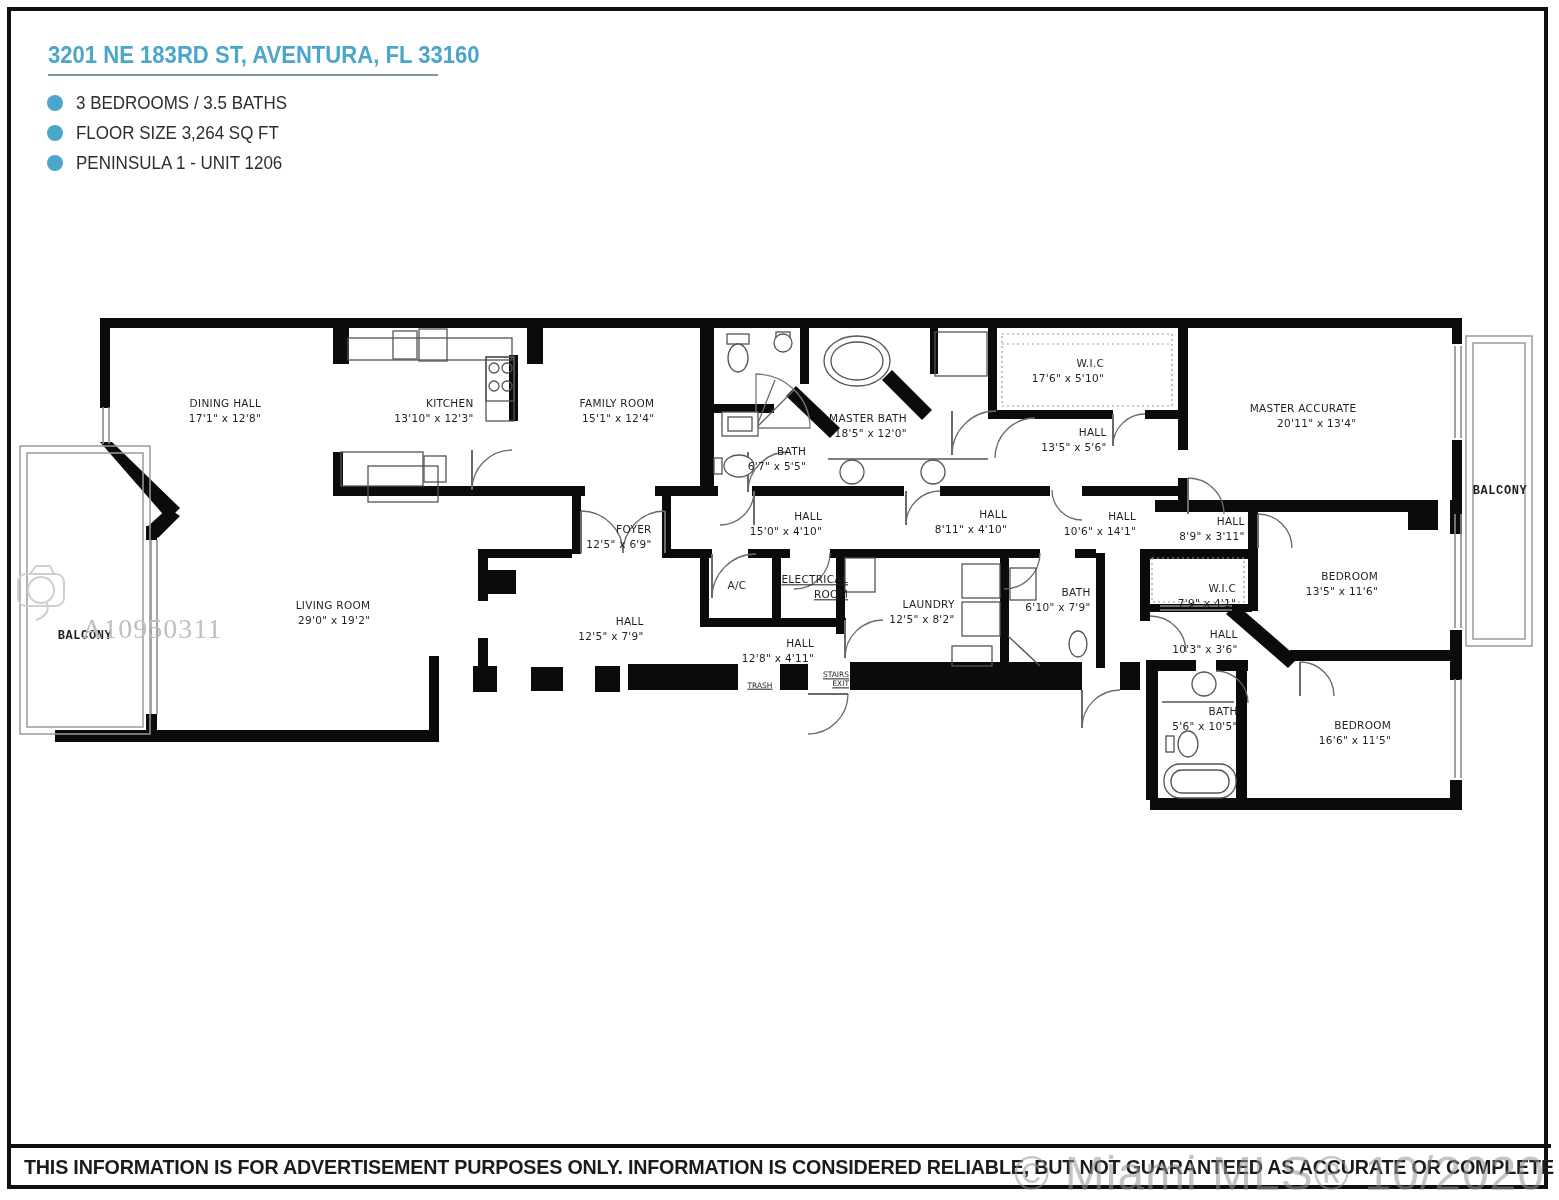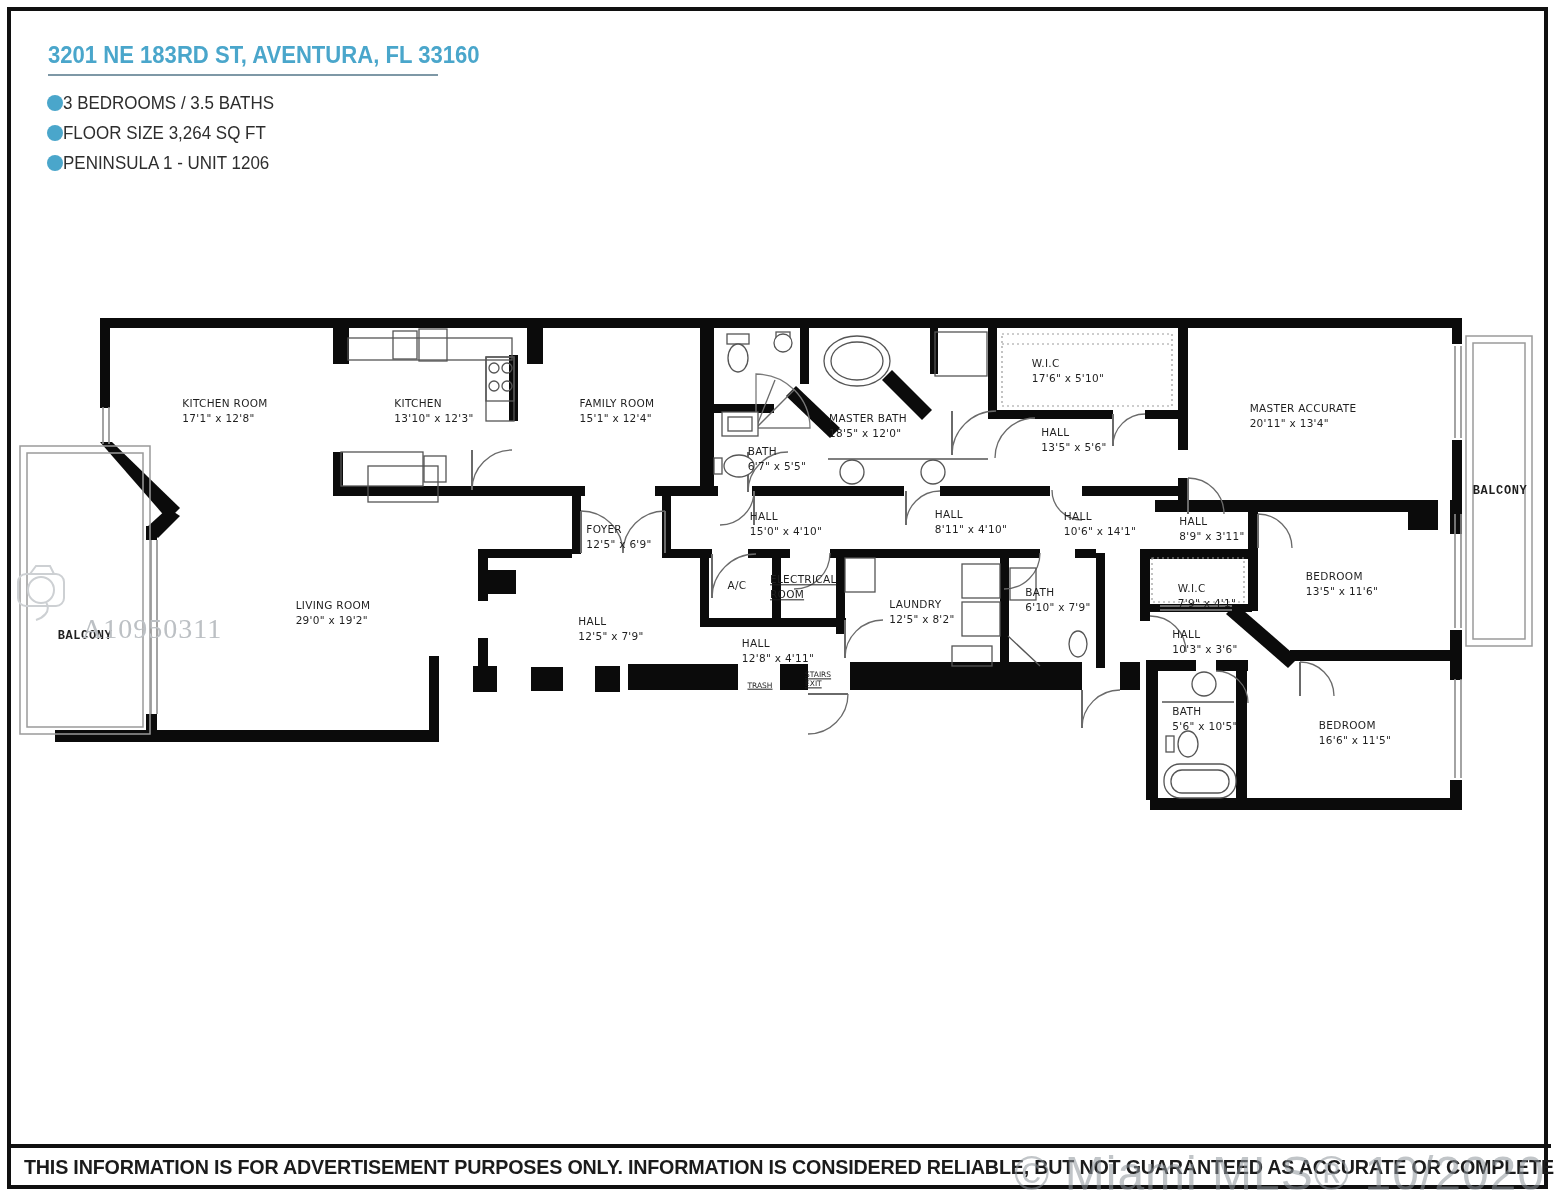--- a/index.html
+++ b/index.html
@@ -6,28 +6,28 @@
   body{width:1559px;height:1200px;position:relative;background:#ffffff;
        font-family:"DejaVu Sans",sans-serif;overflow:hidden;}
   .page-border{position:absolute;left:7px;top:7px;width:1541px;height:1182px;
        border:4px solid #101010;box-sizing:border-box;pointer-events:none;}
   
   .title{position:absolute;left:48px;top:42px;font-family:"Liberation Sans",sans-serif;
        font-weight:bold;font-size:23px;color:#4aa6cb;white-space:nowrap;
        transform:scaleX(.96);transform-origin:left;}
   .title-rule{position:absolute;left:48px;top:74px;width:390px;height:2px;background:#7e98a6;}
   .bullets{position:absolute;left:47px;top:88px;}
-  .bullet{display:flex;align-items:center;height:30px;}
+  .bullet{display:flex;align-items:center;height:30px;gap:13px;}
   .dot{width:16px;height:16px;border-radius:50%;background:#4aa6cb;flex:0 0 auto;}
   .btxt{font-family:"Liberation Sans",sans-serif;font-size:17.5px;color:#2d2d2d;
        white-space:nowrap;transform:scaleX(.97);transform-origin:left;}
   
   .plan{position:absolute;left:0;top:0;width:1559px;height:1200px;}
   .plan svg{position:absolute;left:0;top:0;}
-  .rlabel{position:absolute;transform:translate(-50%,-50%);text-align:left;color:#1f1f1f;
+  .rlabel{position:absolute;transform:translate(-50%,-50%);text-align:right;color:#1f1f1f;
        font-size:10.5px;line-height:1.4;letter-spacing:.3px;white-space:nowrap;}
   .rlabel .nm,.rlabel .dm{display:block;}
   .rlabel.balc{font-size:12px;font-weight:bold;letter-spacing:.6px;font-family:Liberation Mono, monospace;}
   .rlabel.small{font-size:7.5px;line-height:1.15;letter-spacing:0;text-decoration:underline;}
   .rlabel.wrap{white-space:normal;width:78px;text-decoration:underline;}
   .rlabel.wrap-sm{white-space:normal;width:44px;}
   
   .listing-wm{position:absolute;left:82px;top:585px;font-family:Liberation Serif, serif;
        font-size:28px;color:#bcc0c4;letter-spacing:1px;margin-top:28px;}
   .camera-wm{position:absolute;left:6px;top:558px;}
@@ -267,21 +267,21 @@
   </g>
 
   <g fill="none" stroke="#9b9b9b" stroke-width="1.2" stroke-dasharray="2,3">
     <rect x="1002" y="334" width="170" height="72"></rect>
     <line x1="1002" y1="344" x2="1172" y2="344"></line>
     <rect x="1152" y="558" width="92" height="44"></rect>
   </g>
 </svg>
 
 <div class="rlabel" style="left:225px;top:411px">
-      <span class="nm">KITCHEN ROOM</span>
+      <span class="nm">DINING HALL</span>
       <span class="dm">17'1" x 12'8"</span>
     </div>
 <div class="rlabel" style="left:434px;top:411px">
       <span class="nm">KITCHEN</span>
       <span class="dm">13'10" x 12'3"</span>
     </div>
 <div class="rlabel" style="left:617px;top:411px">
       <span class="nm">FAMILY ROOM</span>
       <span class="dm">15'1" x 12'4"</span>
     </div>

